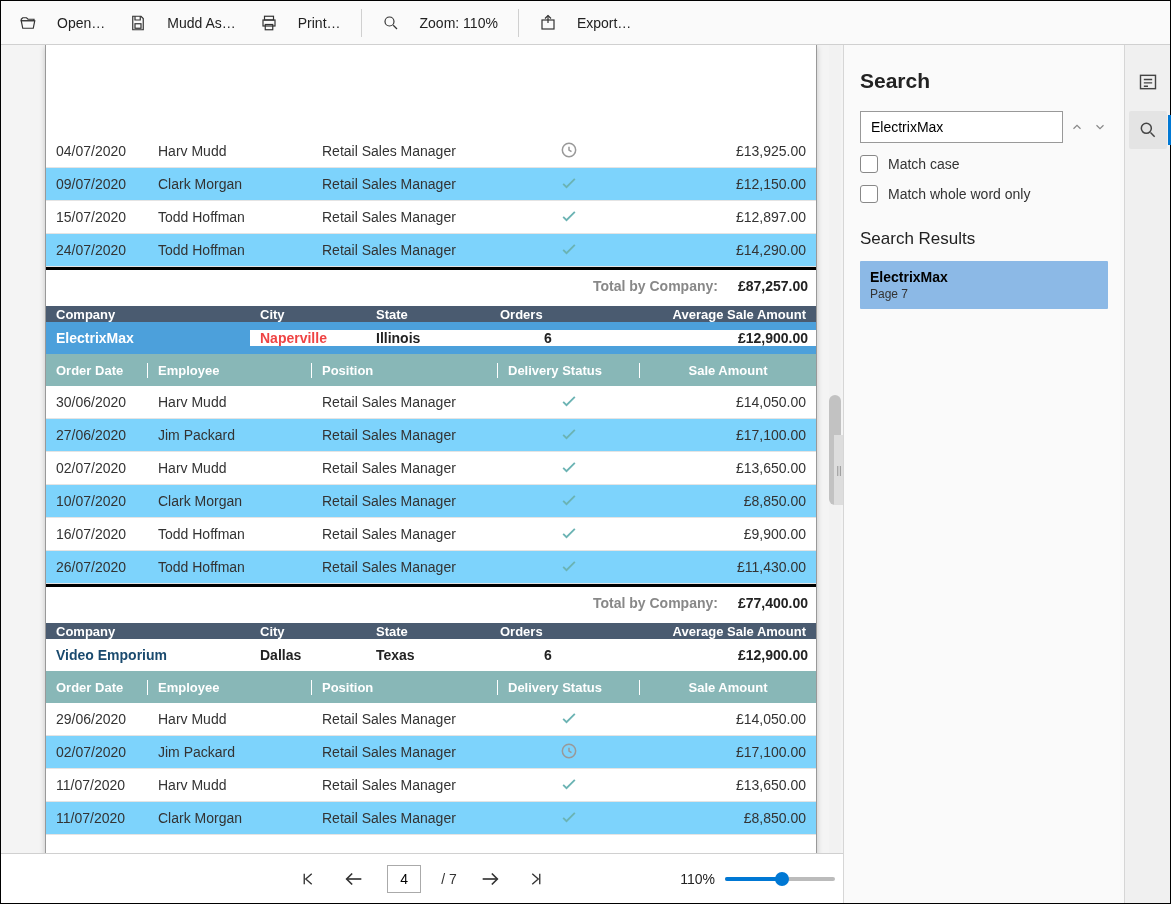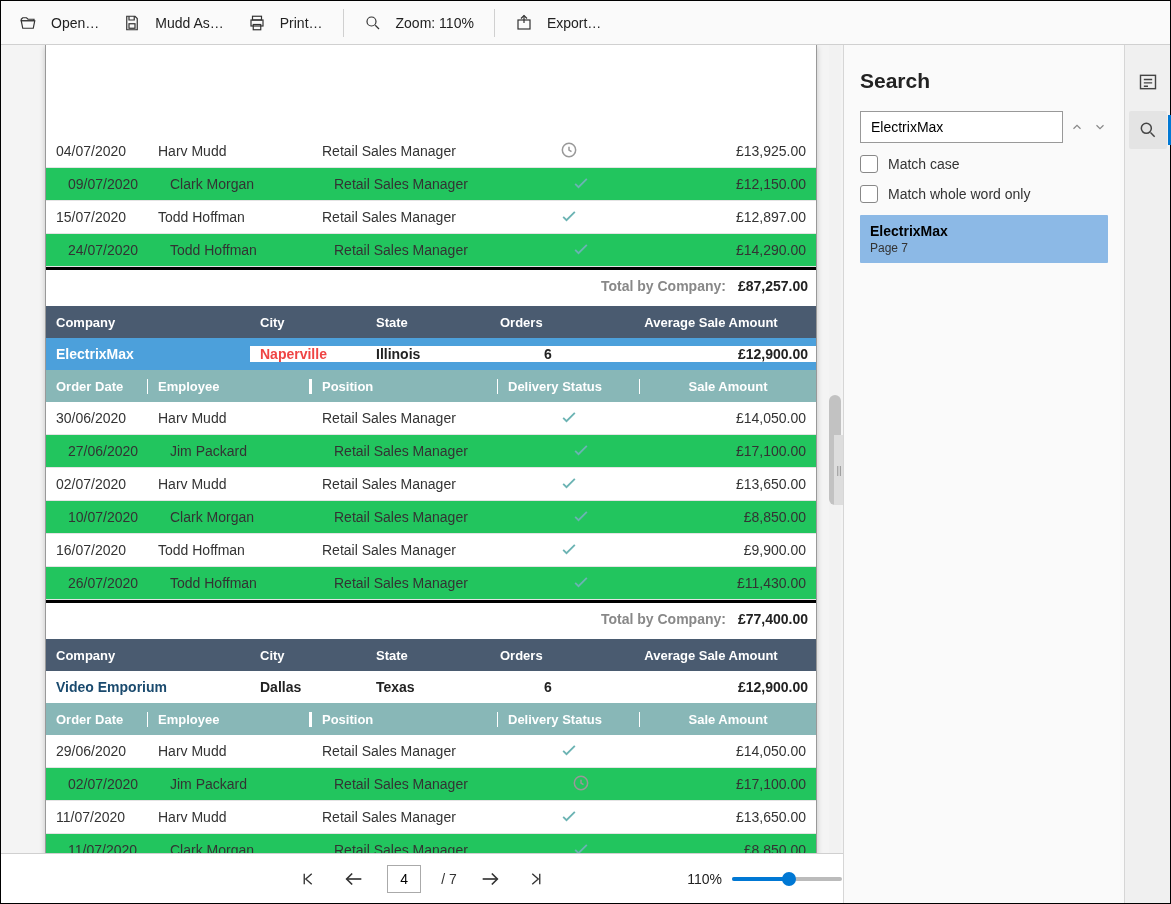--- a/index.html
+++ b/index.html
@@ -1,60 +1,60 @@
 <!DOCTYPE html>
 <html><head>
 <meta charset="utf-8">
 <style>
   * { box-sizing: border-box; }
   html, body { margin: 0; padding: 0; font-family: "Segoe UI", Arial, sans-serif; font-size: 13px; color: #222; }
   .app { width: 1171px; height: 904px; border: 1px solid #000; display: flex; flex-direction: column; background: #fff; position: relative; }
   
   .toolbar { height: 44px; border-bottom: 1px solid #d0d0d0; background: #fafafa; display: flex; align-items: center; padding: 0 8px; gap: 4px; }
-  .tool-btn { display: flex; align-items: center; gap: 14px; padding: 6px 10px; cursor: pointer; font-size: 14px; color: #222; border-radius: 2px; }
+  .tool-btn { display: flex; align-items: center; gap: 20px; padding: 6px 10px; cursor: pointer; font-size: 14px; color: #222; border-radius: 2px; }
   .tool-sep { width: 1px; height: 28px; background: #d0d0d0; margin: 0 6px; }
   .tool-icon { display: inline-flex; width: 18px; height: 18px; align-items: center; justify-content: center; color: #333; }
   
   .main { flex: 1; display: flex; min-height: 0; }
   .doc-area { flex: 1; background: #f4f4f4; position: relative; display: flex; flex-direction: column; min-width: 0; }
   .doc-scroll { flex: 1; overflow: hidden; position: relative; padding: 0 0 0 18px; }
   .doc-page { position: relative; margin: 0 auto; width: 772px; height: 810px; background: #fff; border-left: 1px solid #999; border-right: 1px solid #999; box-shadow: 0 2px 6px rgba(0,0,0,0.2); overflow: hidden; }
   .doc-content { padding: 10px 0 0 0; }
   
-  .company-header { display: flex; background: #4a5b70; color: #fff; font-weight: 600; font-size: 13px; height: 32px; align-items: center; }
+  .company-header { display: flex; background: #4a5b70; color: #fff; font-weight: 600; font-size: 13px; height: 16px; align-items: center; }
   .company-header .cell { padding: 0 10px; }
   .cell-company { flex: 0 0 204px; }
   .cell-city { flex: 0 0 116px; }
   .cell-state { flex: 0 0 124px; }
   .cell-orders { flex: 0 0 116px; }
-  .cell-avg { flex: 1; text-align: center; }
+  .cell-avg { flex: 1; text-align: right; }
   .summary-row { display: flex; height: 32px; align-items: center; font-weight: 700; color: #1a4a6e; font-size: 14px; }
   .summary-row.highlight { background: #4ca0db; color: #fff; }
   .summary-row .cell { padding: 0 10px; }
   .summary-row.highlight .cell-company { background: #4ca0db; }
   .summary-row .cell-avg { text-align: right; padding-right: 8px; }
   .summary-row .cell-orders { text-align: center; }
   .sub-header { display: flex; background: #88b7b7; color: #fff; font-weight: 700; height: 32px; align-items: center; font-size: 13px; }
   .sub-header .sh { padding: 0 10px; }
   .sh-date { flex: 0 0 102px; border-right: 1px solid #fff; }
-  .sh-emp { flex: 0 0 164px; border-right: 3px solid #ffffff; }
+  .sh-emp { flex: 0 0 164px; border-right: 1px solid #ffffff; }
   .sh-pos { flex: 0 0 186px; border-right: 1px solid #fff; }
   .sh-del { flex: 0 0 142px; border-right: 1px solid #fff; text-align: left; }
   .sh-amt { flex: 1; text-align: center; }
   .data-row { display: flex; height: 33px; align-items: center; font-size: 14px; color: #333; border-bottom: 1px solid #e4e4e4; }
-  .data-row.alt { background: #22c55e; padding-left: 12px; }
+  .data-row.alt { background: #7dd3fc; }
   .data-row .d { padding: 0 10px; }
   .d-date { flex: 0 0 102px; }
   .d-emp { flex: 0 0 164px; }
   .d-pos { flex: 0 0 186px; }
   .d-del { flex: 0 0 142px; text-align: center; }
   .d-amt { flex: 1; text-align: right; padding-right: 6px; }
   .check-icon { color: #6bb3b3; }
   .clock-icon { color: #999; }
-  .total-row { display: flex; justify-content: flex-end; padding: 8px 8px 12px 0; font-size: 14px; gap: 12px; border-radius: 14px; }
+  .total-row { display: flex; justify-content: flex-end; padding: 8px 8px 12px 0; font-size: 14px; gap: 20px; border-radius: 14px; }
   .total-label { color: #888; font-weight: 700; }
   .total-val { font-weight: 700; }
   .thick-sep { height: 3px; background: #000; }
   
   .side-stack { display: flex; flex-direction: row; }
   .search-panel { width: 281px; border-left: 1px solid #d6d6d6; background: #fafafa; padding: 24px 16px 16px 16px; display: flex; flex-direction: column; gap: 12px; }
   .search-title { font-size: 21px; font-weight: 700; margin-bottom: 6px; }
   .search-row { display: flex; align-items: center; gap: 6px; }
   .search-input { flex: 1; height: 32px; border: 1px solid #999; padding: 0 10px; font-size: 14px; background: #fff; }
   .nav-arrow { width: 20px; height: 20px; display: inline-flex; align-items: center; justify-content: center; color: #888; cursor: pointer; }
@@ -71,21 +71,21 @@
   
   .splitter { position: absolute; right: -1px; top: 390px; width: 10px; height: 70px; background: #ddd; display:flex; align-items:center; justify-content:center; color:#888; font-size:10px; z-index:5; }
   .scroll-track { position: absolute; right: 2px; top: 0; bottom: 0; width: 12px; background: #f2f2f2; }
   .scroll-thumb { position: absolute; right: 2px; top: 350px; width: 12px; height: 110px; background: #c2c2c2; border-radius: 6px; }
   
   .nav-bar { height: 50px; border-top: 1px solid #d0d0d0; background: #fff; display: flex; align-items: center; justify-content: center; position: relative; }
   .nav-center { display: flex; align-items: center; gap: 20px; }
   .nav-btn { width: 26px; height: 26px; display: inline-flex; align-items: center; justify-content: center; color: #333; cursor: pointer; }
   .page-input { width: 34px; height: 28px; border: 1px solid #aaa; text-align: center; font-size: 14px; }
   .page-total { font-size: 14px; color: #333; }
-  .zoom-group { position: absolute; right: 1px; display: flex; align-items: center; gap: 10px; }
+  .zoom-group { position: absolute; right: 8px; display: flex; align-items: center; gap: 10px; }
   .zoom-label { font-size: 14px; }
   .slider { width: 110px; height: 4px; background: #bbb; position: relative; border-radius: 2px; }
   .slider-fill { position: absolute; left: 0; top: 0; bottom: 0; width: 55px; background: #0078d4; border-radius: 2px; }
   .slider-thumb { position: absolute; left: 50px; top: -5px; width: 14px; height: 14px; background: #0078d4; border-radius: 50%; }
 </style>
 </head>
 <body>
 
 <div class="app">
 
@@ -402,20 +402,21 @@
           </span>
         </div>
         <div class="check-row">
           <span class="chkbox"></span>
           <span>Match case</span>
         </div>
         <div class="check-row">
           <span class="chkbox"></span>
           <span>Match whole word only</span>
         </div>
+        <div class="results-title">Search Results</div>
         <div class="result-item">
           <div class="rname">ElectrixMax</div>
           <div class="rpage">Page 7</div>
         </div>
       </div>
       <div class="tool-strip">
         <div class="strip-btn">
           <svg width="20" height="20" viewBox="0 0 24 24" fill="none" stroke="currentColor" stroke-width="1.7">
               <rect x="3" y="4" width="18" height="16"></rect>
               <path d="M7 9h10M7 13h10M7 17h5"></path>

